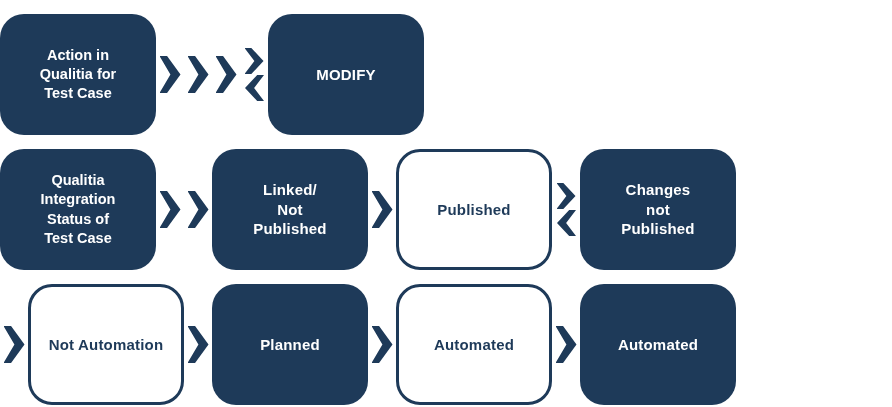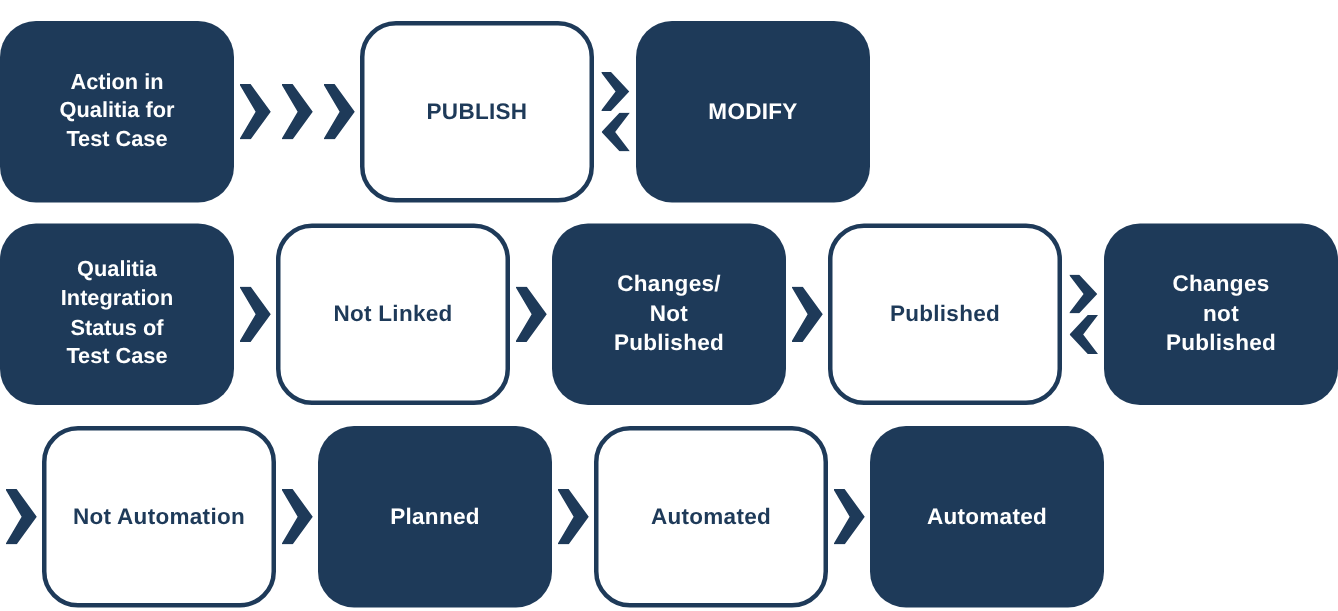--- a/index.html
+++ b/index.html
@@ -53,50 +53,44 @@
     </div>
     <div class="connector">
       <span class="chev"></span>
     </div>
     <div class="connector">
       <span class="chev"></span>
     </div>
     <div class="connector">
       <span class="chev"></span>
     </div>
-    <div class="box light">
-      <span>PUBLISH</span>
-    </div>
     <div class="connector double">
       <span class="chev"></span>
       <span class="chev left"></span>
     </div>
     <div class="box dark">
       <span>MODIFY</span>
     </div>
   </div>
 
   <div class="row">
     <div class="box dark header">
       <span>Qualitia
 Integration
 Status of
 Test Case</span>
     </div>
     <div class="connector">
       <span class="chev"></span>
     </div>
-    <div class="box light">
-      <span>Not Linked</span>
-    </div>
     <div class="connector">
       <span class="chev"></span>
     </div>
     <div class="box dark">
-      <span>Changes/
+      <span>Linked/
 Not
 Published</span>
     </div>
     <div class="connector">
       <span class="chev"></span>
     </div>
     <div class="box light">
       <span>Published</span>
     </div>
     <div class="connector double">

